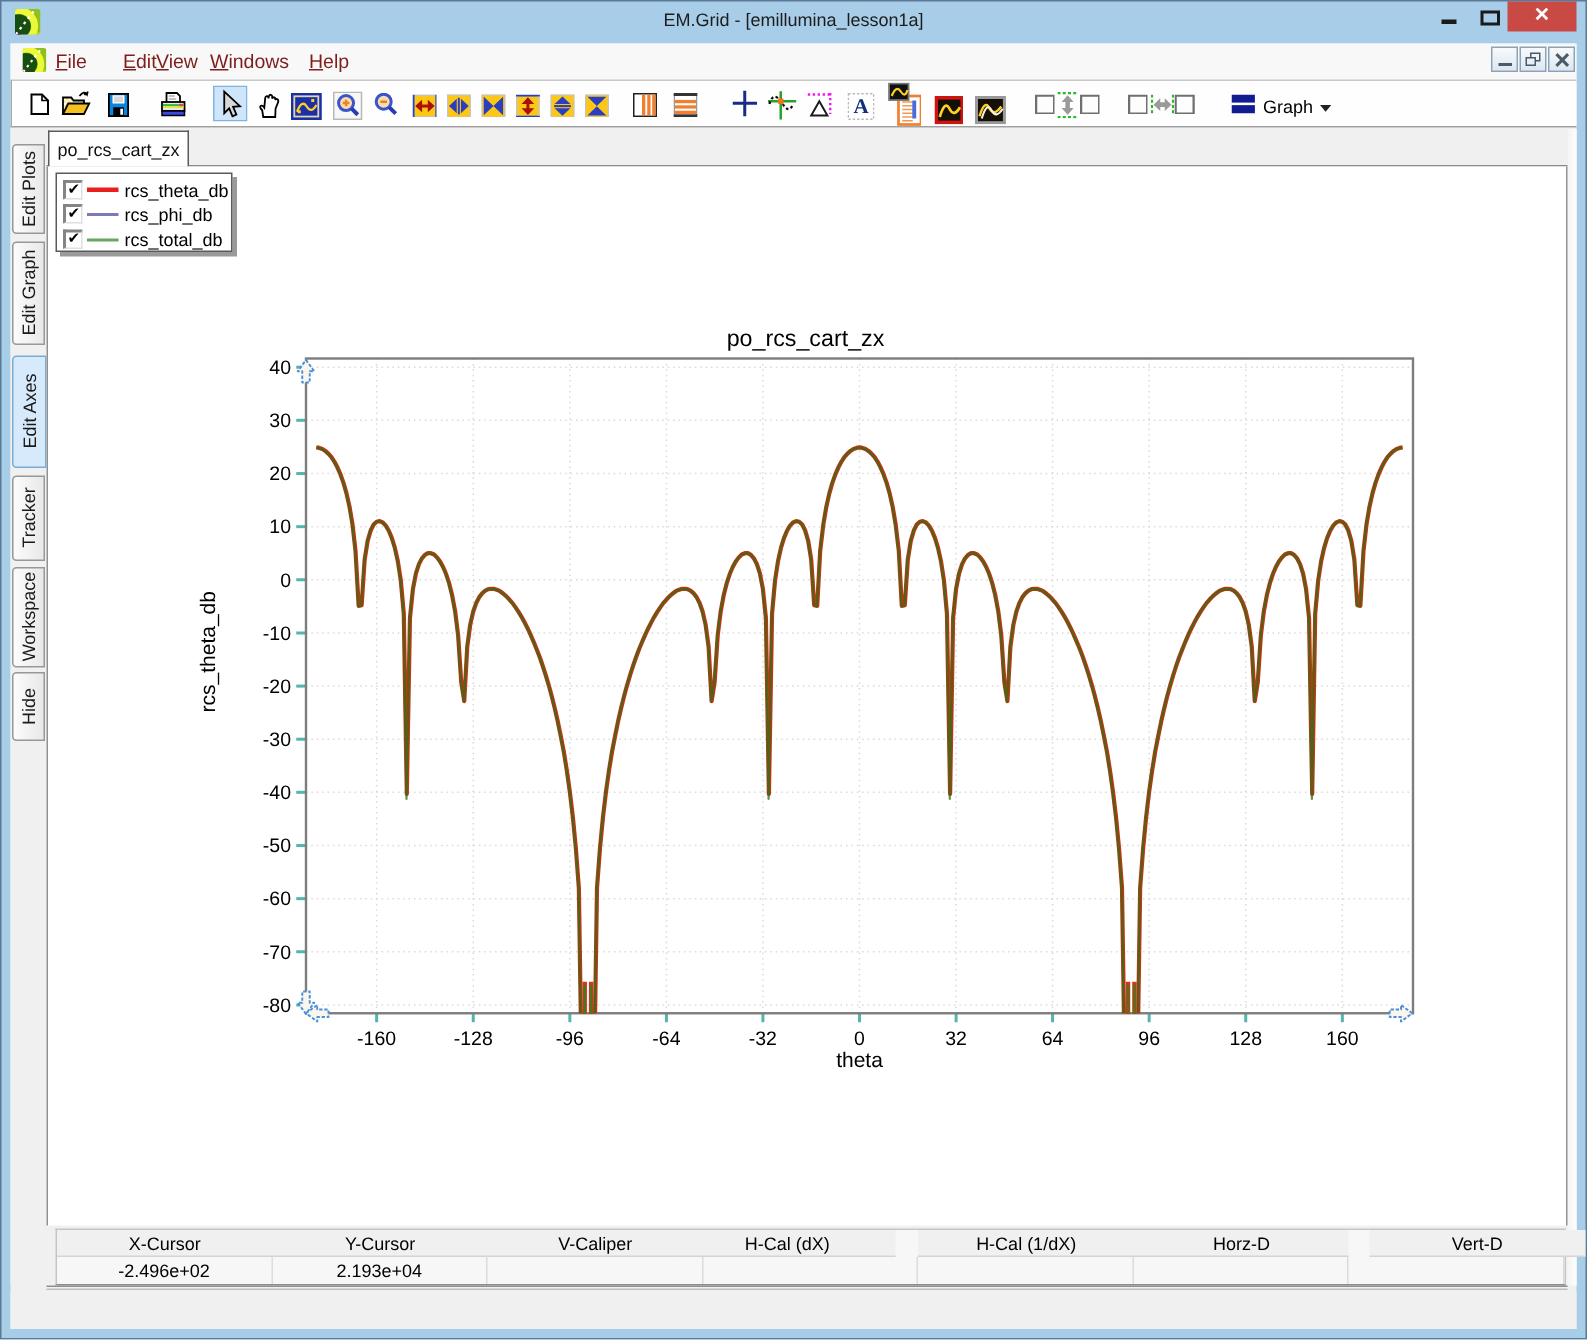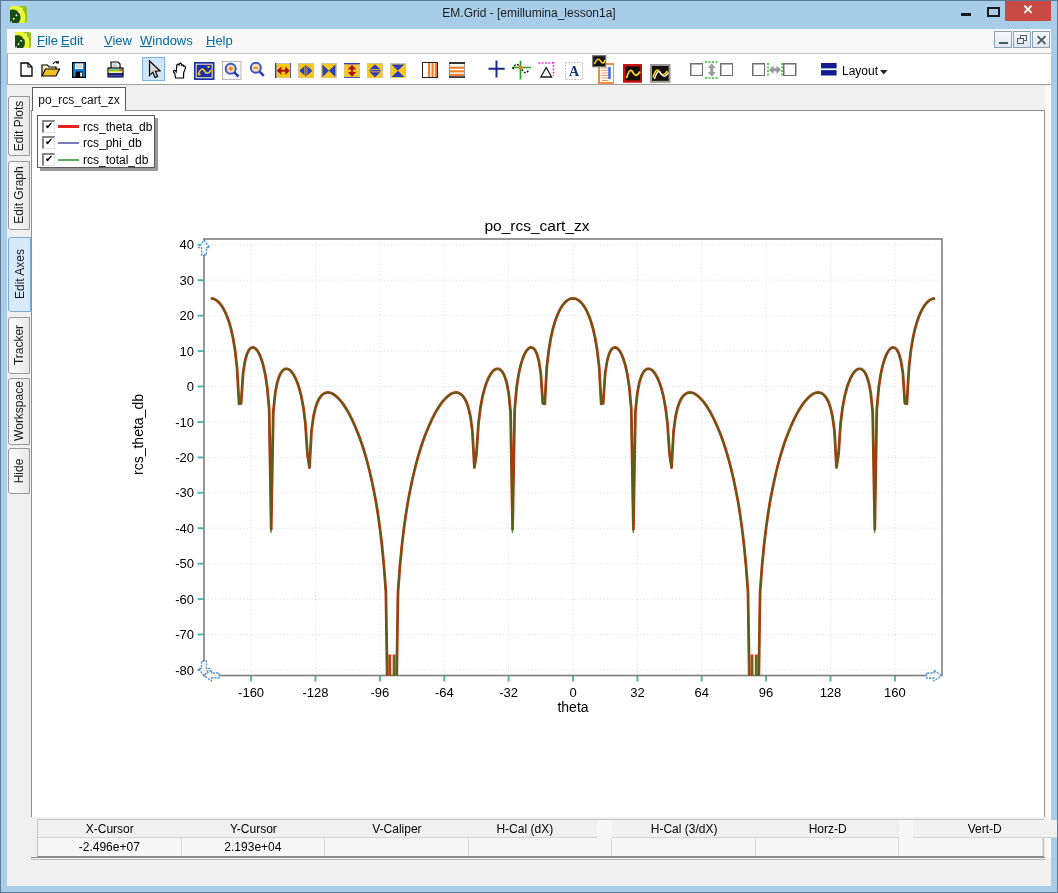--- a/index.html
+++ b/index.html
@@ -5,21 +5,21 @@
 body{font-family:"Liberation Sans",sans-serif;position:relative;background:#a8cde9}
 .abs{position:absolute}
 #win{position:absolute;inset:0;border:1px solid #5a7a96}
 #title{position:absolute;left:0;right:0;top:6px;text-align:center;font-size:12px;color:#1c1c1c}
 #btn-close{position:absolute;left:1005px;top:1px;width:46px;height:20px;background:#c94a45}
 #btn-close:before{content:"\2715";position:absolute;left:0;right:0;top:1px;color:#fff;font-size:13px;font-weight:bold;text-align:center}
 #glyph-max{position:absolute;left:987px;top:7px;width:13px;height:10px;border:2px solid #1a1a1a}
 #glyph-min{position:absolute;left:961px;top:13px;width:10px;height:3px;background:#1a1a1a}
 #client{position:absolute;left:7px;top:29px;width:1044px;height:857px;background:#f0f0f0}
 #menubar{position:absolute;left:7px;top:29px;width:1044px;height:24px;background:#f8f8f8}
-.menuitem{position:absolute;top:33px;font-size:13px;color:#0369a1}
+.menuitem{position:absolute;top:33px;font-size:13px;color:#7f1d1d}
 .menuitem u{text-decoration:underline}
 #toolbar{position:absolute;left:7px;top:53px;width:1044px;height:32px;background:#fefefe;border-top:1px solid #c8c8c8;border-bottom:1px solid #a0a0a0;border-left:1px solid #a8a8a8}
 .mdibtn{position:absolute;top:31px;width:18px;height:17px;background:linear-gradient(#f7fafc,#dde7f1);border:1px solid #8ba3b8}
 #mainarea{position:absolute;left:7px;top:86px;width:1044px;height:771px;background:#f0f0f0}
 .stab{position:absolute;left:8px;width:22px;background:linear-gradient(90deg,#fcfcfc,#e8e8e8);border:1px solid #989898;border-radius:3px 0 0 3px;}
 .stab span{position:absolute;left:50%;top:50%;transform:translate(-50%,-50%) rotate(-90deg);white-space:nowrap;font-size:12px;color:#1a1a1a}
 .stab.sel{background:#d6eafb;border-color:#7aabd4;width:23px}
 #tabstrip{position:absolute;left:31px;top:86px;width:1014px;height:25px;background:#f0f0f0;border-bottom:1px solid #8a8a8a}
 #tab1{position:absolute;left:32px;top:87px;width:94px;height:24px;background:#fff;border:1px solid #5a5a5a;border-bottom:none;font-size:12px;color:#111;text-align:center;padding-top:5px}
 #content{position:absolute;left:31px;top:111px;width:1014px;height:706px;background:#fff;border-left:1px solid #909090;border-right:1px solid #909090}
@@ -183,21 +183,21 @@
       <span class="sw" style="background:#7a7ab8;height:2px;top:7px"></span>
       <span class="ltx">rcs_phi_db</span>
     </div>
  <div class="lrow" style="top:36px">
       <span class="cb"></span>
       <span class="sw" style="background:#62a862;height:2px;top:7px"></span>
       <span class="ltx">rcs_total_db</span>
     </div>
 </div>
 <div class="menuitem" style="left:37px"><u>F</u>ile</div>
-<div class="menuitem" style="left:61px"><u>E</u>dit</div>
+<div class="menuitem" style="left:82px"><u>E</u>dit</div>
 <div class="menuitem" style="left:104px"><u>V</u>iew</div>
 <div class="menuitem" style="left:140px"><u>W</u>indows</div>
 <div class="menuitem" style="left:206px"><u>H</u>elp</div>
 <svg class="abs" style="left:10px;top:6px" width="17" height="17" viewBox="0 0 17 17">
     <defs>
       <clipPath id="ic">
         <rect width="17" height="17" rx="2"></rect>
       </clipPath>
     </defs>
     <g clip-path="url(#ic)">
@@ -391,34 +391,34 @@
     <path d="M6.75 2.5 l-4 4.5 h2.5 v4 h-2.5 l4 4.5 l4 -4.5 h-2.5 v-4 h2.5 Z" fill="#9a9a9a"></path>
   </svg>
 <svg class="abs" style="left:766.5px;top:62.5px" width="16" height="13.5" viewBox="0 0 16 13.5">
     <path d="M1 0 v13.5 M15 0 v13.5" stroke="#2ab82a" stroke-width="1.5" stroke-dasharray="2 1.5"></path>
     <path d="M2 6.75 l4.5 -4.2 v2.6 h3 v-2.6 l4.5 4.2 l-4.5 4.2 v-2.6 h-3 v2.6 Z" fill="#9a9a9a"></path>
   </svg>
 <svg class="abs" style="left:821.4px;top:63.4px" width="15.6" height="12.5" viewBox="0 0 15.6 12.5">
     <rect x="0" y="0" width="15.6" height="5.4" fill="#101c90"></rect>
     <rect x="0" y="7.1" width="15.6" height="5.4" fill="#101c90"></rect>
   </svg>
-<div class="abs" style="left:842px;top:63.5px;font-size:12px;color:#000">Layout</div>
+<div class="abs" style="left:842px;top:63.5px;font-size:12px;color:#000">Graph</div>
 <svg class="abs" style="left:880px;top:70px" width="9" height="6">
     <path d="M0 0 h7.5 l-3.75 4.5 Z" fill="#222"></path>
   </svg>
 <div id="stattable">
     <div class="sth" style="left:0.0px;width:143.6px">X-Cursor</div>
-    <div class="stv" style="left:0.0px;width:143.6px">-2.496e+07</div>
+    <div class="stv" style="left:0.0px;width:143.6px">-2.496e+02</div>
     <div class="sth" style="left:143.6px;width:143.6px">Y-Cursor</div>
     <div class="stv" style="left:143.6px;width:143.6px">2.193e+04</div>
     <div class="sth" style="left:287.1px;width:143.6px">V-Caliper</div>
     <div class="stv" style="left:287.1px;width:143.6px"></div>
     <div class="sth" style="left:415px;width:143.6px">H-Cal (dX)</div>
     <div class="stv" style="left:430.7px;width:143.6px"></div>
-    <div class="sth" style="left:574.3px;width:143.6px">H-Cal (3/dX)</div>
+    <div class="sth" style="left:574.3px;width:143.6px">H-Cal (1/dX)</div>
     <div class="stv" style="left:574.3px;width:143.6px"></div>
     <div class="sth" style="left:717.9px;width:143.6px">Horz-D</div>
     <div class="stv" style="left:717.9px;width:143.6px"></div>
     <div class="sth" style="left:875px;width:143.6px">Vert-D</div>
     <div class="stv" style="left:861.4px;width:143.6px"></div>
   </div>
 <svg class="abs" style="left:1040px;top:874px" width="10" height="10">
     <g fill="#b0b0b0">
       <rect x="6" y="0" width="2" height="2"></rect>
       <rect x="6" y="4" width="2" height="2"></rect>

